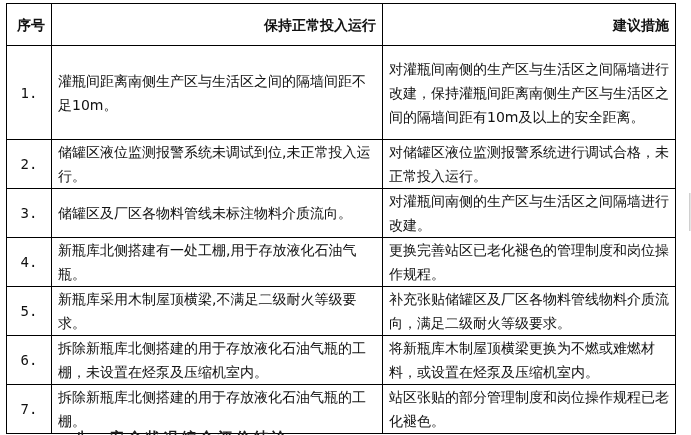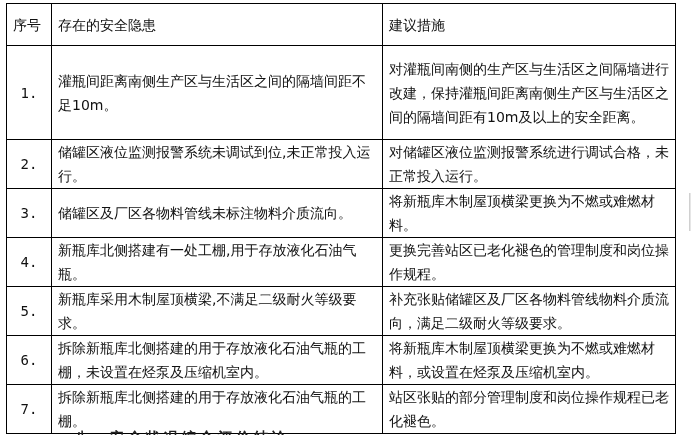--- a/index.html
+++ b/index.html
@@ -7,21 +7,21 @@
            font-family: "DejaVu Sans", sans-serif; color: #000; }
     table.hazards {
       position: absolute; left: 6px; top: 3px;
       border-collapse: collapse; table-layout: fixed;
       width: 669px;
     }
     table.hazards td, table.hazards th {
       border: 1px solid #000; padding: 0 6px; vertical-align: middle;
       font-size: 14px; line-height: 24px; color: #111;
     }
-    table.hazards th { font-weight: normal; font-size: 14px; text-align: left; }
+    table.hazards th { font-weight: bold; font-size: 14px; text-align: right; }
     col.c-idx { width: 45px; }
     col.c-issue { width: 331px; }
     col.c-fix { width: 293px; }
     td.idx { text-align: center; padding: 0; font-family: "DejaVu Sans Mono", monospace; font-size: 14px; }
     th.h-fix { text-align: center; padding-left: 40px; }
     tr.hdr { height: 42px; }
     tr.r1 { height: 94px; }
     tr.r2 { height: 49px; }
     tr.r3 { height: 48px; }
     tr.r4 { height: 47px; }
@@ -42,37 +42,37 @@
 
 <table class="hazards">
   <colgroup>
     <col class="c-idx">
       <col class="c-issue">
       <col class="c-fix">
   </colgroup>
   <tbody>
       <tr class="hdr">
     <th>序号</th>
-    <th>存在的安全隐患</th>
+    <th>保持正常投入运行</th>
     <th class="h-fix">建议措施</th>
   </tr>
   <tr class="r1">
     <td class="idx">1.</td>
     <td>灌瓶间距离南侧生产区与生活区之间的隔墙间距不足10m。</td>
     <td>对灌瓶间南侧的生产区与生活区之间隔墙进行改建，保持灌瓶间距离南侧生产区与生活区之间的隔墙间距有10m及以上的安全距离。</td>
   </tr>
   <tr class="r2">
     <td class="idx">2.</td>
     <td>储罐区液位监测报警系统未调试到位,未正常投入运行。</td>
     <td>对储罐区液位监测报警系统进行调试合格，未正常投入运行。</td>
   </tr>
   <tr class="r3">
     <td class="idx">3.</td>
     <td>储罐区及厂区各物料管线未标注物料介质流向。</td>
-    <td>将新瓶库木制屋顶横梁更换为不燃或难燃材料。</td>
+    <td>对灌瓶间南侧的生产区与生活区之间隔墙进行改建。</td>
   </tr>
   <tr class="r4">
     <td class="idx">4.</td>
     <td>新瓶库北侧搭建有一处工棚,用于存放液化石油气瓶。</td>
     <td>更换完善站区已老化褪色的管理制度和岗位操作规程。</td>
   </tr>
   <tr class="r5">
     <td class="idx">5.</td>
     <td>新瓶库采用木制屋顶横梁,不满足二级耐火等级要求。</td>
     <td>补充张贴储罐区及厂区各物料管线物料介质流向，满足二级耐火等级要求。</td>

